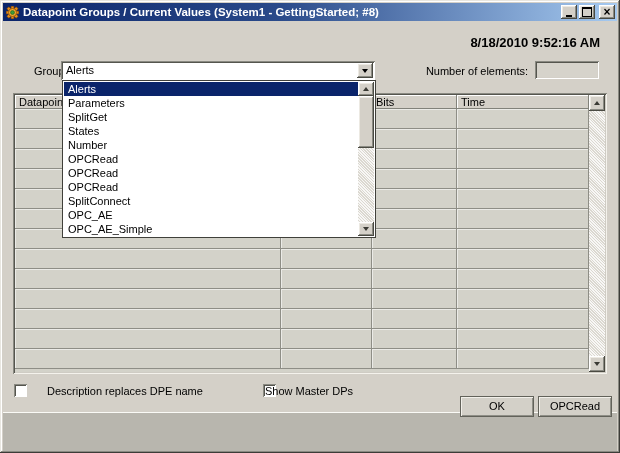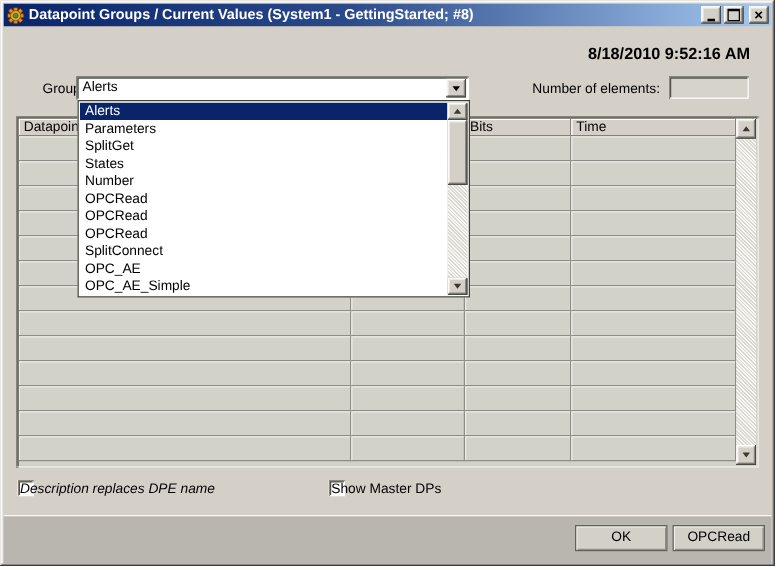--- a/index.html
+++ b/index.html
@@ -52,24 +52,24 @@
   .dscroll{position:absolute;right:1px;top:1px;bottom:1px;width:16px;background:#dbd8d0;
     background-image:repeating-linear-gradient(45deg,rgba(255,255,255,.8) 0 1px,transparent 1px 2px);}
   .dbtn{position:absolute;left:0;width:16px;height:14px;display:flex;align-items:center;justify-content:center;border:0;padding:0;}
   .dbtn.up{top:0;} .dbtn.down{bottom:0;}
   .dthumb{position:absolute;left:0;top:14px;width:16px;height:52px;}
   
   .checkbox{position:absolute;width:13px;height:13px;background:#fff;
     box-shadow:inset 1px 1px #8a8a82, inset -1px -1px #ffffff, inset 2px 2px #55554e, inset -2px -2px #fff;}
   .cb1{left:14px;top:384px;} .cb2{left:263px;top:384px;}
   .cblabel{position:absolute;top:385px;}
-  .cbl1{left:16px;font-style:italic;} .cbl2{left:265px;}
+  .cbl1{left:47px;} .cbl2{left:265px;}
   
   .bottombar{position:absolute;left:3px;right:3px;top:412px;bottom:2px;background:#b8b6ae;border-top:1px solid #fafaf6;}
-  .btn{position:absolute;top:420px;width:74px;height:21px;background:#d3d0c8;border:1px solid #62625a;
+  .btn{position:absolute;top:396px;width:74px;height:21px;background:#d3d0c8;border:1px solid #62625a;
     box-shadow:inset 1px 1px 0 #f2f0ea, inset -1px -1px 0 #8f8f87;
     font-family:"Liberation Sans",sans-serif;font-size:11px;text-align:center;line-height:19px;padding:0;}
   .btn-ok{left:460px;} .btn-cancel{left:538px;}
 </style>
 </head>
 <body>
 
 <div class="window">
 
   <div class="titlebar">

